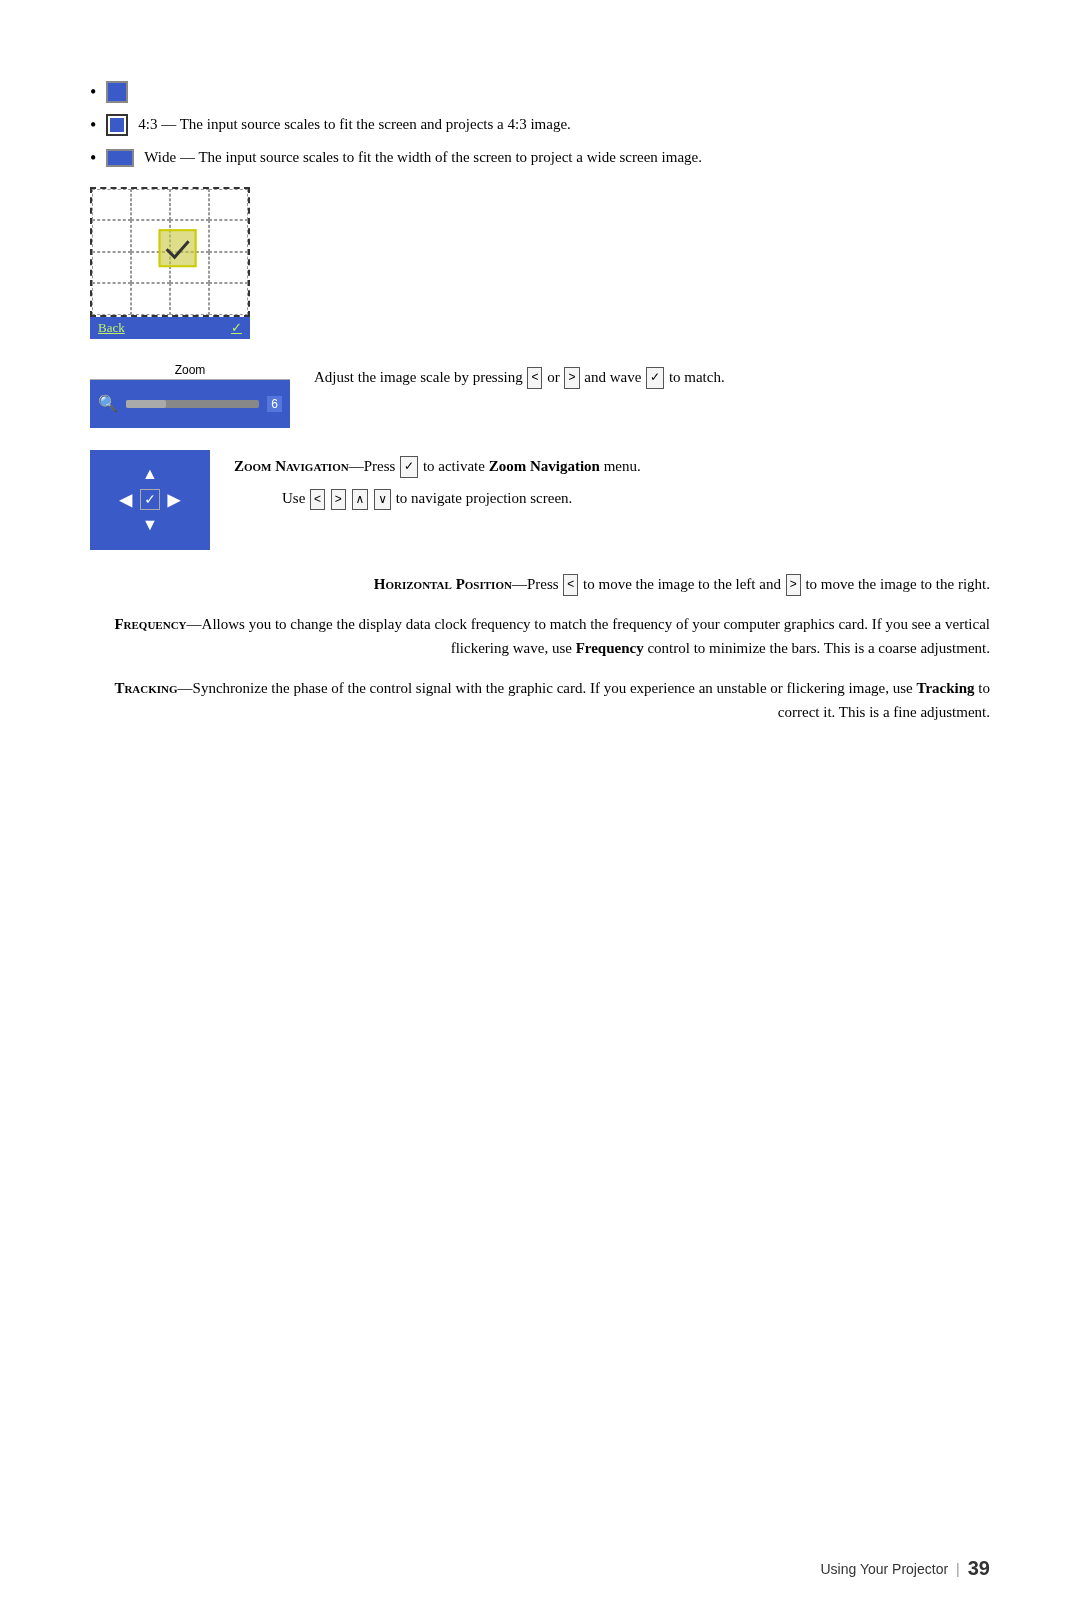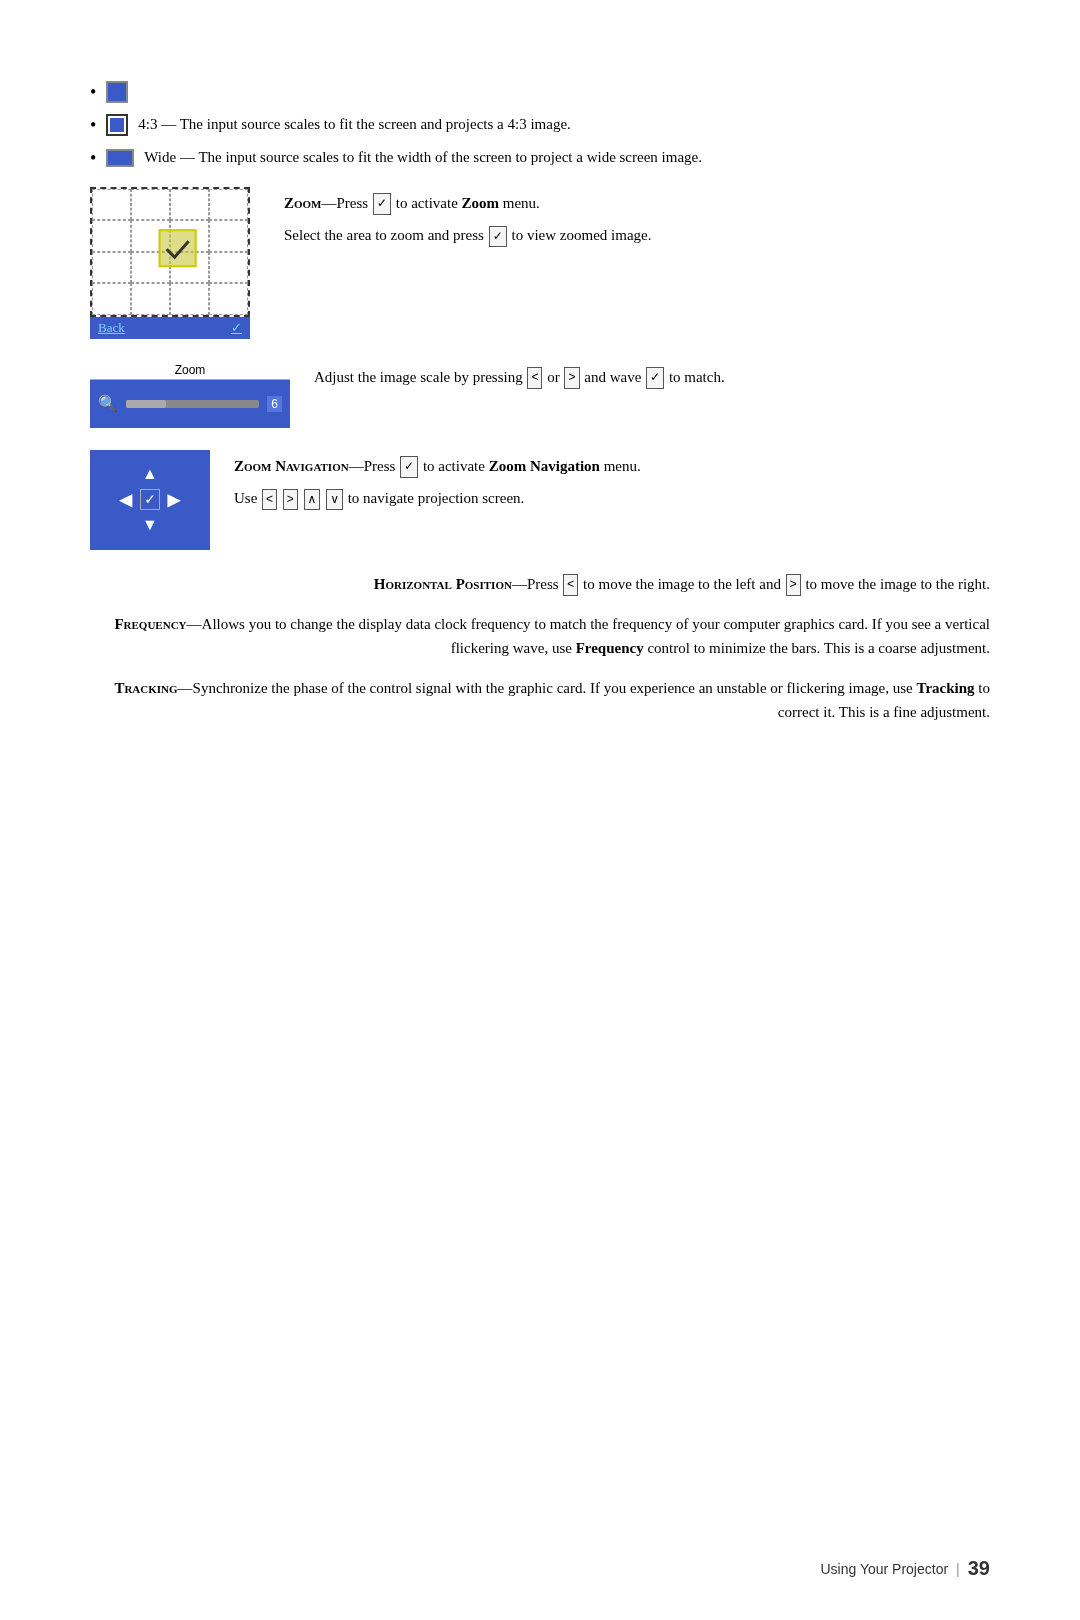--- a/index.html
+++ b/index.html
@@ -107,21 +107,21 @@
       top: 50%;
       left: 50%;
       transform: translate(-30%, -60%);
       width: 38px;
       height: 38px;
       background: rgba(200, 200, 60, 0.6);
       border: 2px solid #cccc00;
     }
     .zoom-footer {
       background: #3a5bc7;
-      color: #7dd3fc;
+      color: #bef264;
       font-size: 13px;
       padding: 3px 8px;
       display: flex;
       justify-content: space-between;
       align-items: center;
       width: 160px;
       text-decoration: underline;
     }
     .figure-text {
       flex: 1;
@@ -291,28 +291,20 @@
           <svg width="34" height="34" viewBox="0 0 34 34">
             <polyline points="6,18 14,26 28,10" stroke="#333" stroke-width="3" fill="none"></polyline>
           </svg>
         </div>
       </div>
       <div class="zoom-footer">
         <span>Back</span>
         <span>✓</span>
       </div>
     </div>
-    <div class="figure-text">
-      <p>
-        <span style="font-variant:small-caps;font-weight:bold;">Zoom</span><span>—Press </span><span class="kbd-box">✓</span><span> to activate </span><strong>Zoom</strong><span> menu.</span>
-      </p>
-      <p style="margin-top:8px;">
-        <span>Select the area to zoom and press </span><span class="kbd-box">✓</span><span> to view zoomed image.</span>
-      </p>
-    </div>
   </div>
 
   <div class="figure-row">
     <div class="zoom-scale-wrap">
       <div style="background:#fff;border-bottom:1px solid #aaa;font-size:12px;font-family:Arial,sans-serif;text-align:center;padding:2px 0;width:200px;">Zoom</div>
       <div class="zoom-scale-box">
         <span class="magnifier-icon">🔍</span>
         <div class="zoom-slider-track">
           <div class="zoom-slider-filled"></div>
         </div>
@@ -337,21 +329,21 @@
         <span class="nav-arrow">▶</span>
       </div>
       <div class="nav-row">
         <span class="nav-arrow">▼</span>
       </div>
     </div>
     <div class="figure-text">
       <p>
         <span style="font-variant:small-caps;font-weight:bold;">Zoom Navigation</span><span>—Press </span><span class="kbd-box">✓</span><span> to activate </span><strong>Zoom Navigation</strong><span> menu.</span>
       </p>
-      <p style="margin-top:8px;">
+      <p style="margin-top:8px;margin-left:48px;">
         <span>Use </span><span class="kbd-box">&lt;</span><span> </span><span class="kbd-box">&gt;</span><span> </span><span class="kbd-box">∧</span><span> </span><span class="kbd-box">∨</span><span> to navigate projection screen.</span>
       </p>
     </div>
   </div>
 
   <div class="def-block">
     <p>
       <span class="def-term">Horizontal Position</span><span>—Press </span><span class="kbd-box">&lt;</span><span> to move the image to the left and </span><span class="kbd-box">&gt;</span><span> to move the image to the right.</span>
     </p>
   </div>

